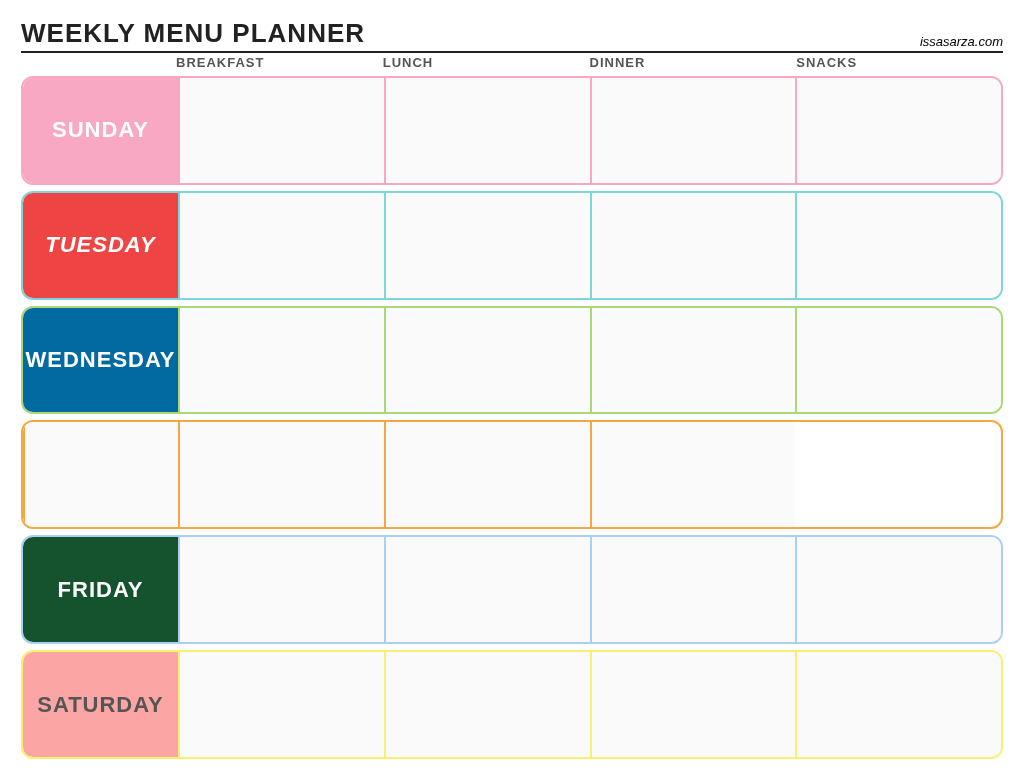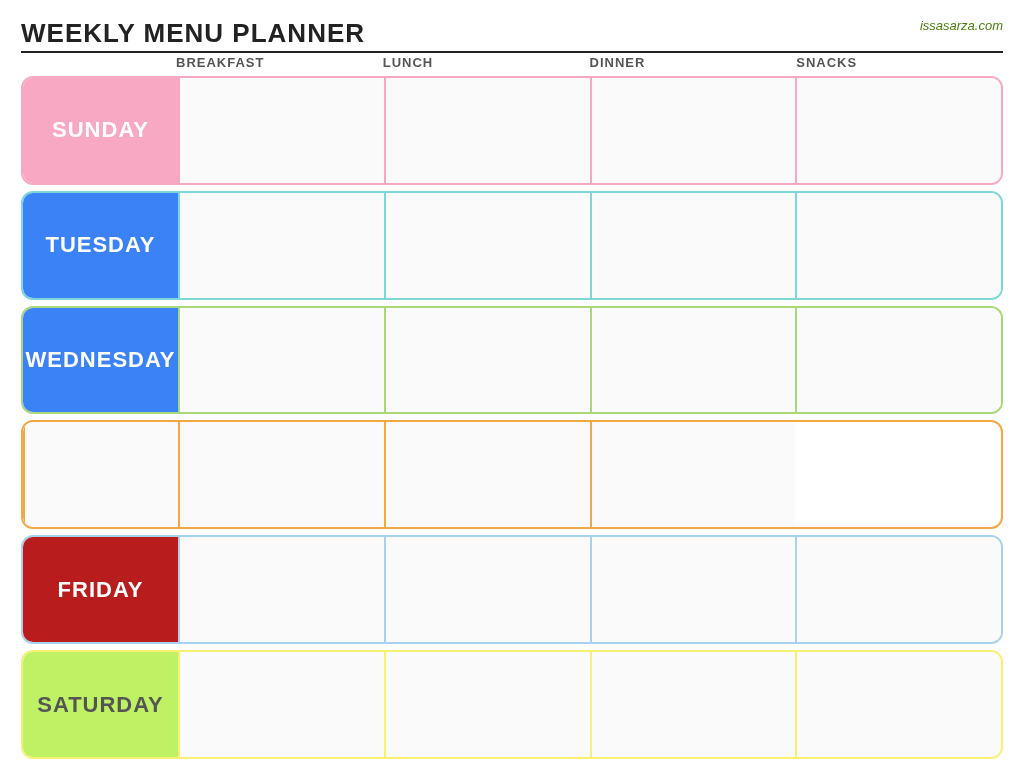--- a/index.html
+++ b/index.html
@@ -25,38 +25,39 @@
       background: #fff;
       padding: 10px 14px 14px 14px;
       display: flex;
       flex-direction: column;
       gap: 0;
     }
 
     .planner-header {
       display: flex;
       justify-content: space-between;
+      align-items: flex-end;
       margin-bottom: 2px;
       border-bottom: 2px solid #222;
       padding-bottom: 2px;
       gap: 48px;
     }
 
     .planner-title {
       font-size: 26px;
       font-weight: bold;
       color: #222;
       font-family: 'Arial Black', 'Arial', sans-serif;
       letter-spacing: 1px;
       text-transform: uppercase;
     }
 
     .planner-website {
       font-size: 13px;
-      color: #4d7c0f;
+      color: #000000;
       font-style: italic;
     }
 
     .column-headers {
       display: grid;
       grid-template-columns: 155px 1fr 1fr 1fr 1fr;
       margin-bottom: 6px;
     }
 
     .col-header {
@@ -126,32 +127,33 @@
     }
     .row-monday .day-cell {
       border-left-color: #b0a8e0;
     }
 
     
     .row-tuesday {
       border-color: #7dd6d8;
     }
     .row-tuesday .day-label {
-      background: #3b82f6;
+      background: #ef4444;
+      font-style: italic;
     }
     .row-tuesday .day-cell {
       border-left-color: #7dd6d8;
     }
 
     
     .row-wednesday {
       border-color: #a8d878;
     }
     .row-wednesday .day-label {
-      background: #3b82f6;
+      background: #0369a1;
     }
     .row-wednesday .day-cell {
       border-left-color: #a8d878;
     }
 
     
     .row-thursday {
       border-color: #f5a842;
     }
     .row-thursday .day-label {
@@ -159,32 +161,32 @@
     }
     .row-thursday .day-cell {
       border-left-color: #f5a842;
     }
 
     
     .row-friday {
       border-color: #a8d0f0;
     }
     .row-friday .day-label {
-      background: #b91c1c;
+      background: #14532d;
     }
     .row-friday .day-cell {
       border-left-color: #a8d0f0;
     }
 
     
     .row-saturday {
       border-color: #f8f070;
     }
     .row-saturday .day-label {
-      background: #bef264;
+      background: #fca5a5;
       color: #555;
     }
     .row-saturday .day-cell {
       border-left-color: #f8f070;
     }
   </style>
 </head>
 <body>
 
 <div class="planner-container">

